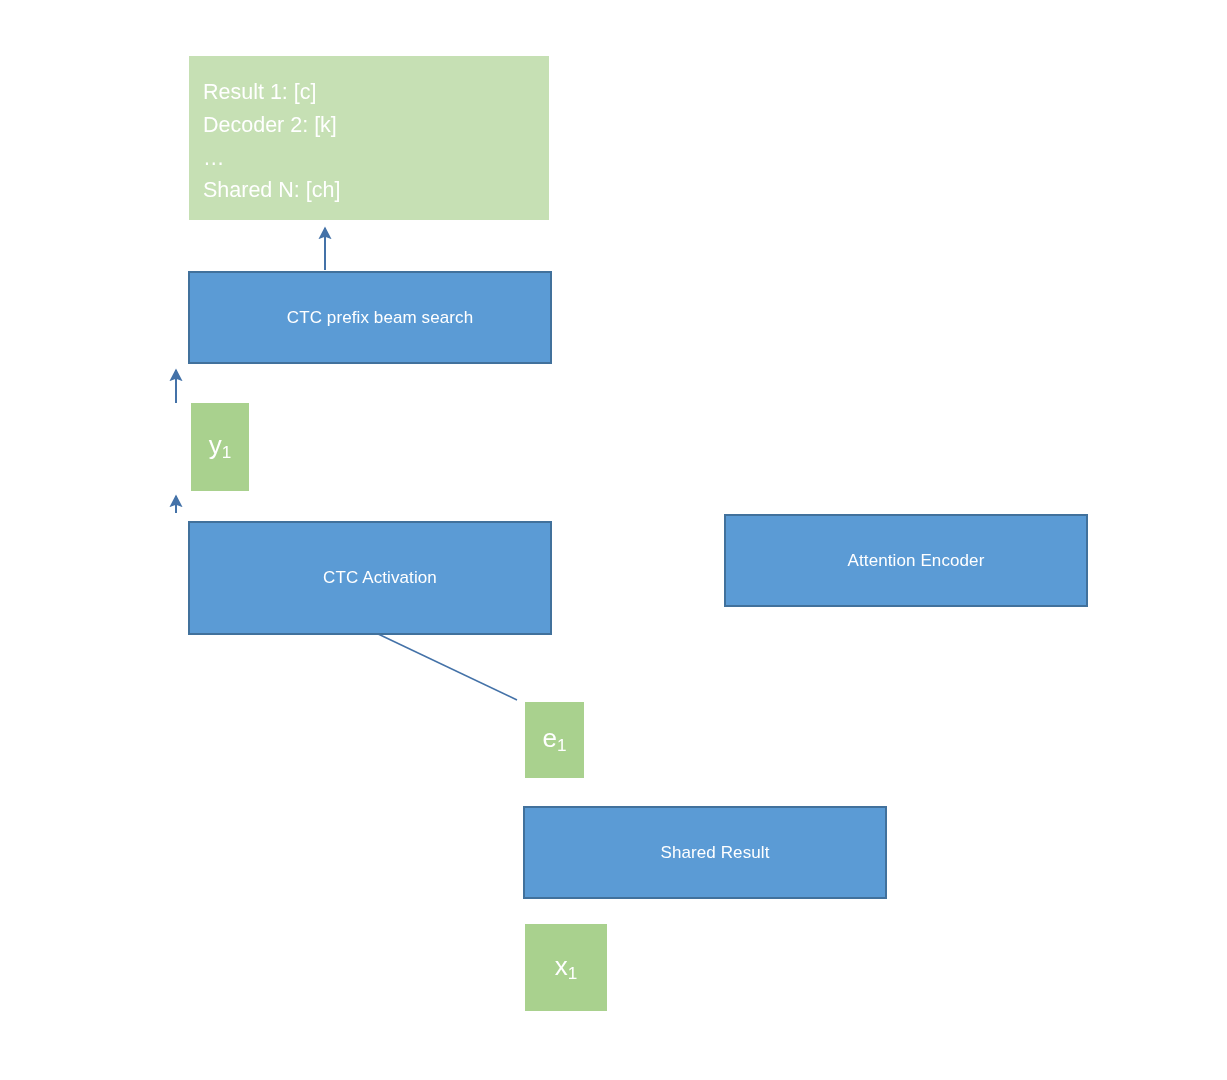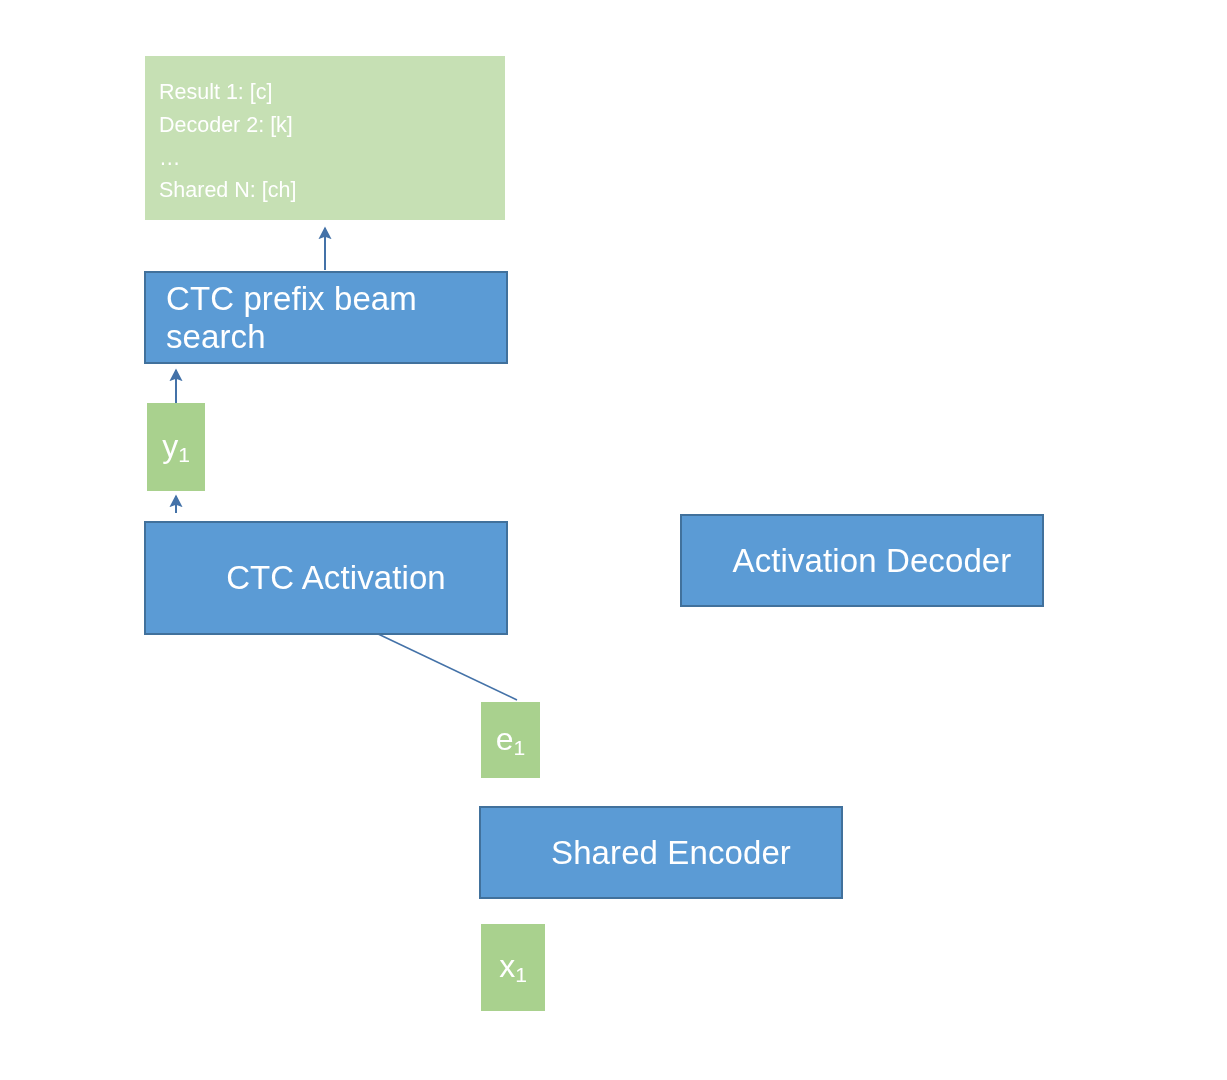--- a/index.html
+++ b/index.html
@@ -20,36 +20,37 @@
     overflow: hidden;
   }
   .node {
     position: absolute;
     box-sizing: border-box;
     display: flex;
     align-items: center;
     justify-content: center;
     color: #ffffff;
     line-height: 1.15;
+    margin-left: 44px;
   }
   .node-blue {
     background: #5b9bd5;
     border: 2px solid #41719c;
-    font-size: 33px;
+    font-size: 17px;
     letter-spacing: 0.1px;
     padding-left: 20px;
   }
   .node-green-light {
     background: #c6e0b4;
     border: none;
   }
   .node-green {
     background: #a9d18e;
     border: none;
-    font-size: 32px;
+    font-size: 26px;
   }
   
   #result-box {
     align-items: flex-start;
     justify-content: flex-start;
     flex-direction: column;
     padding: 20px 0 0 14px;
   }
   #result-box .result-line {
     font-size: 21.5px;
@@ -118,28 +119,28 @@
 
   <div class="node node-green" style="left:147px; top:403px; width:58px; height:88px;">
     <span><span>y</span><span class="sub">1</span></span>
   </div>
 
   <div class="node node-blue" style="left:144px; top:521px; width:364px; height:114px;">
     <span>CTC Activation</span>
   </div>
 
   <div class="node node-blue" style="left:680px; top:514px; width:364px; height:93px;">
-    <span>Activation Decoder</span>
+    <span>Attention Encoder</span>
   </div>
 
   <div class="node node-green" style="left:481px; top:702px; width:59px; height:76px;">
     <span><span>e</span><span class="sub">1</span></span>
   </div>
 
   <div class="node node-blue" style="left:479px; top:806px; width:364px; height:93px;">
-    <span>Shared Encoder</span>
+    <span>Shared Result</span>
   </div>
 
-  <div class="node node-green" style="left:481px; top:924px; width:64px; height:87px;">
+  <div class="node node-green" style="left:481px; top:924px; width:82px; height:87px;">
     <span><span>x</span><span class="sub">1</span></span>
   </div>
 
 </div>
 
 </body></html>

